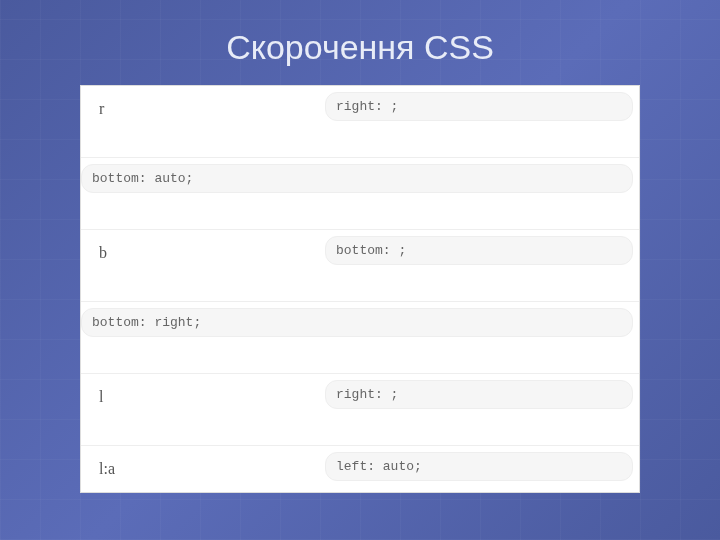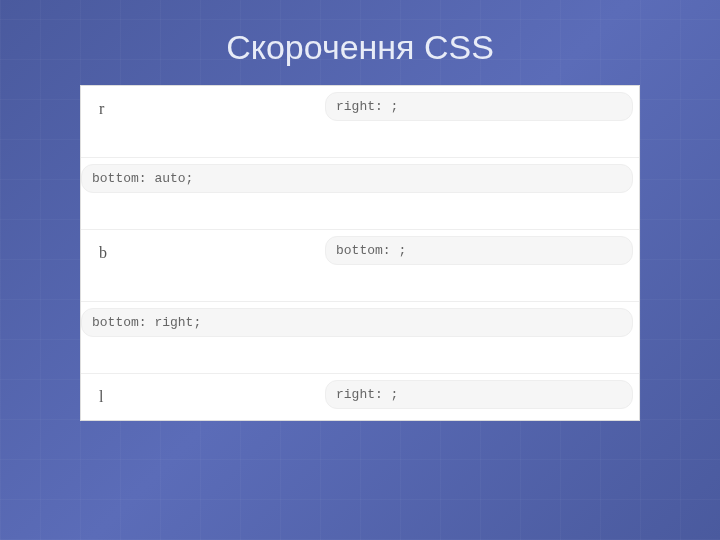--- a/index.html
+++ b/index.html
@@ -100,14 +100,20 @@
     </div>
   </div>
 
   <div class="row">
     <div class="cell-left">l</div>
     <div class="cell-right">
       <div class="code-box">right: ;</div>
     </div>
   </div>
 
+  <div class="row">
+    <div class="cell-left">l:a</div>
+    <div class="cell-right">
+      <div class="code-box">left: auto;</div>
+    </div>
+  </div>
 
 </div>
 
 </body></html>

